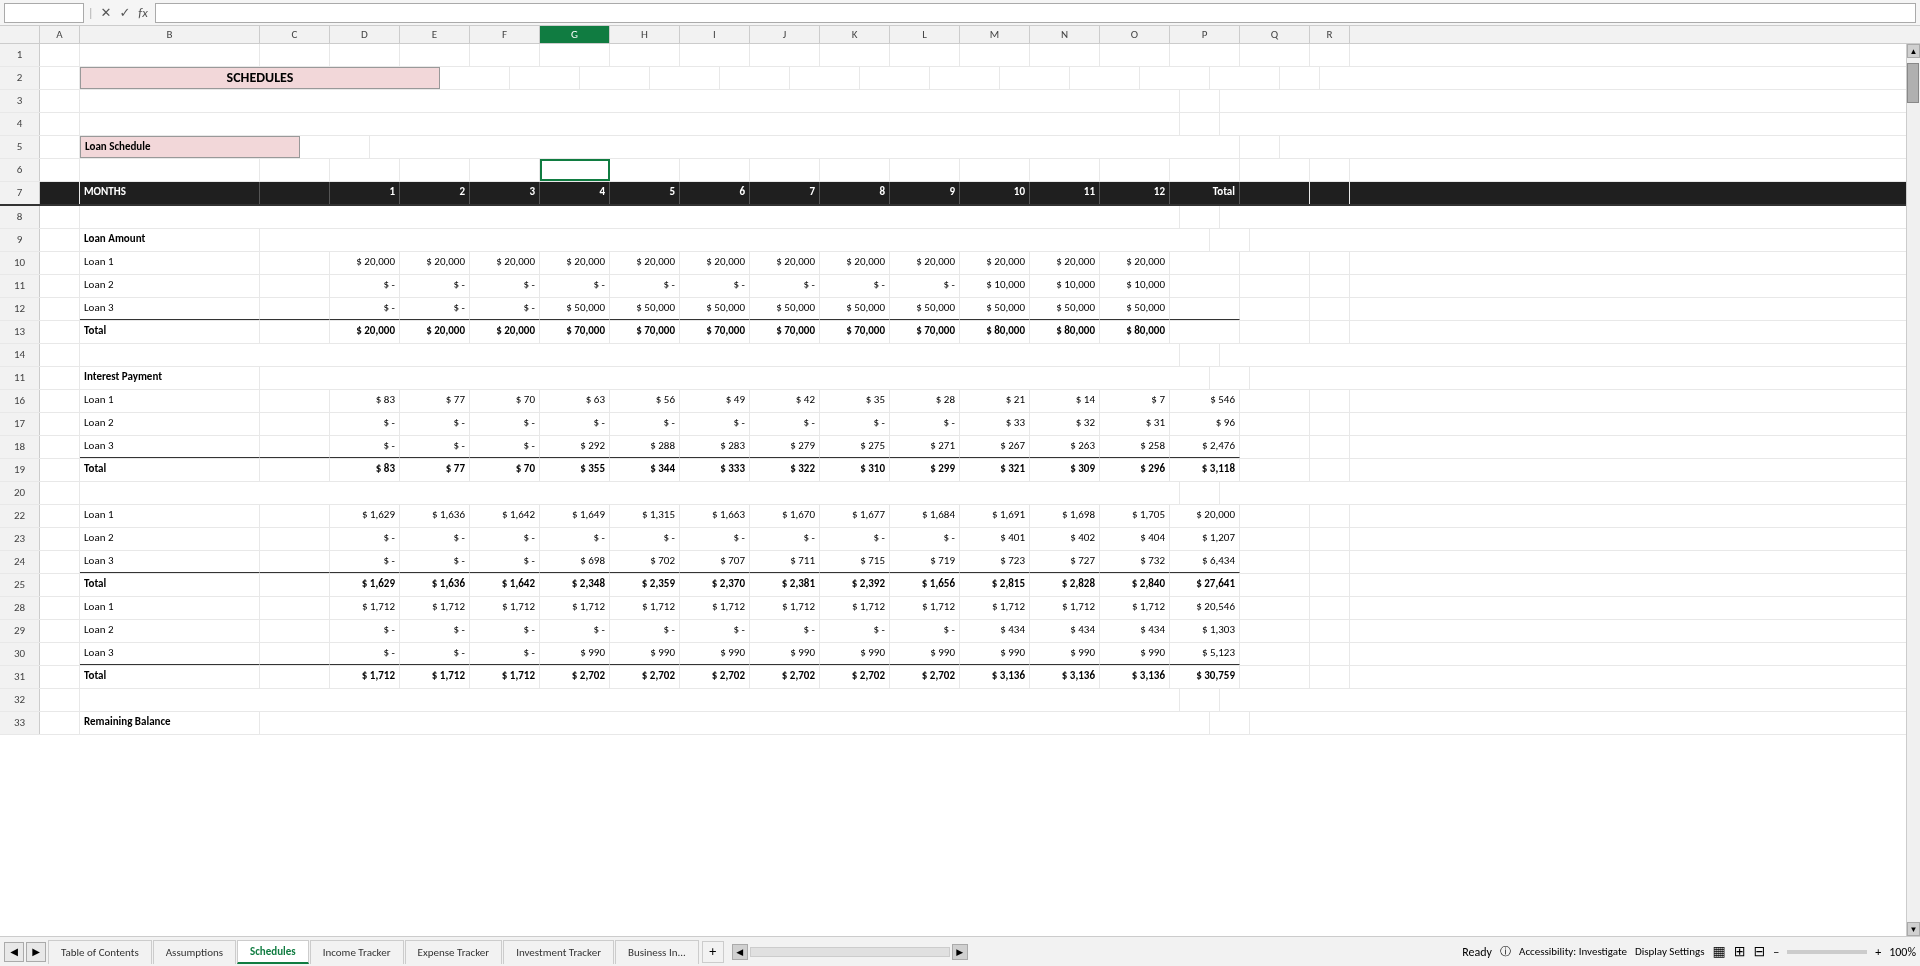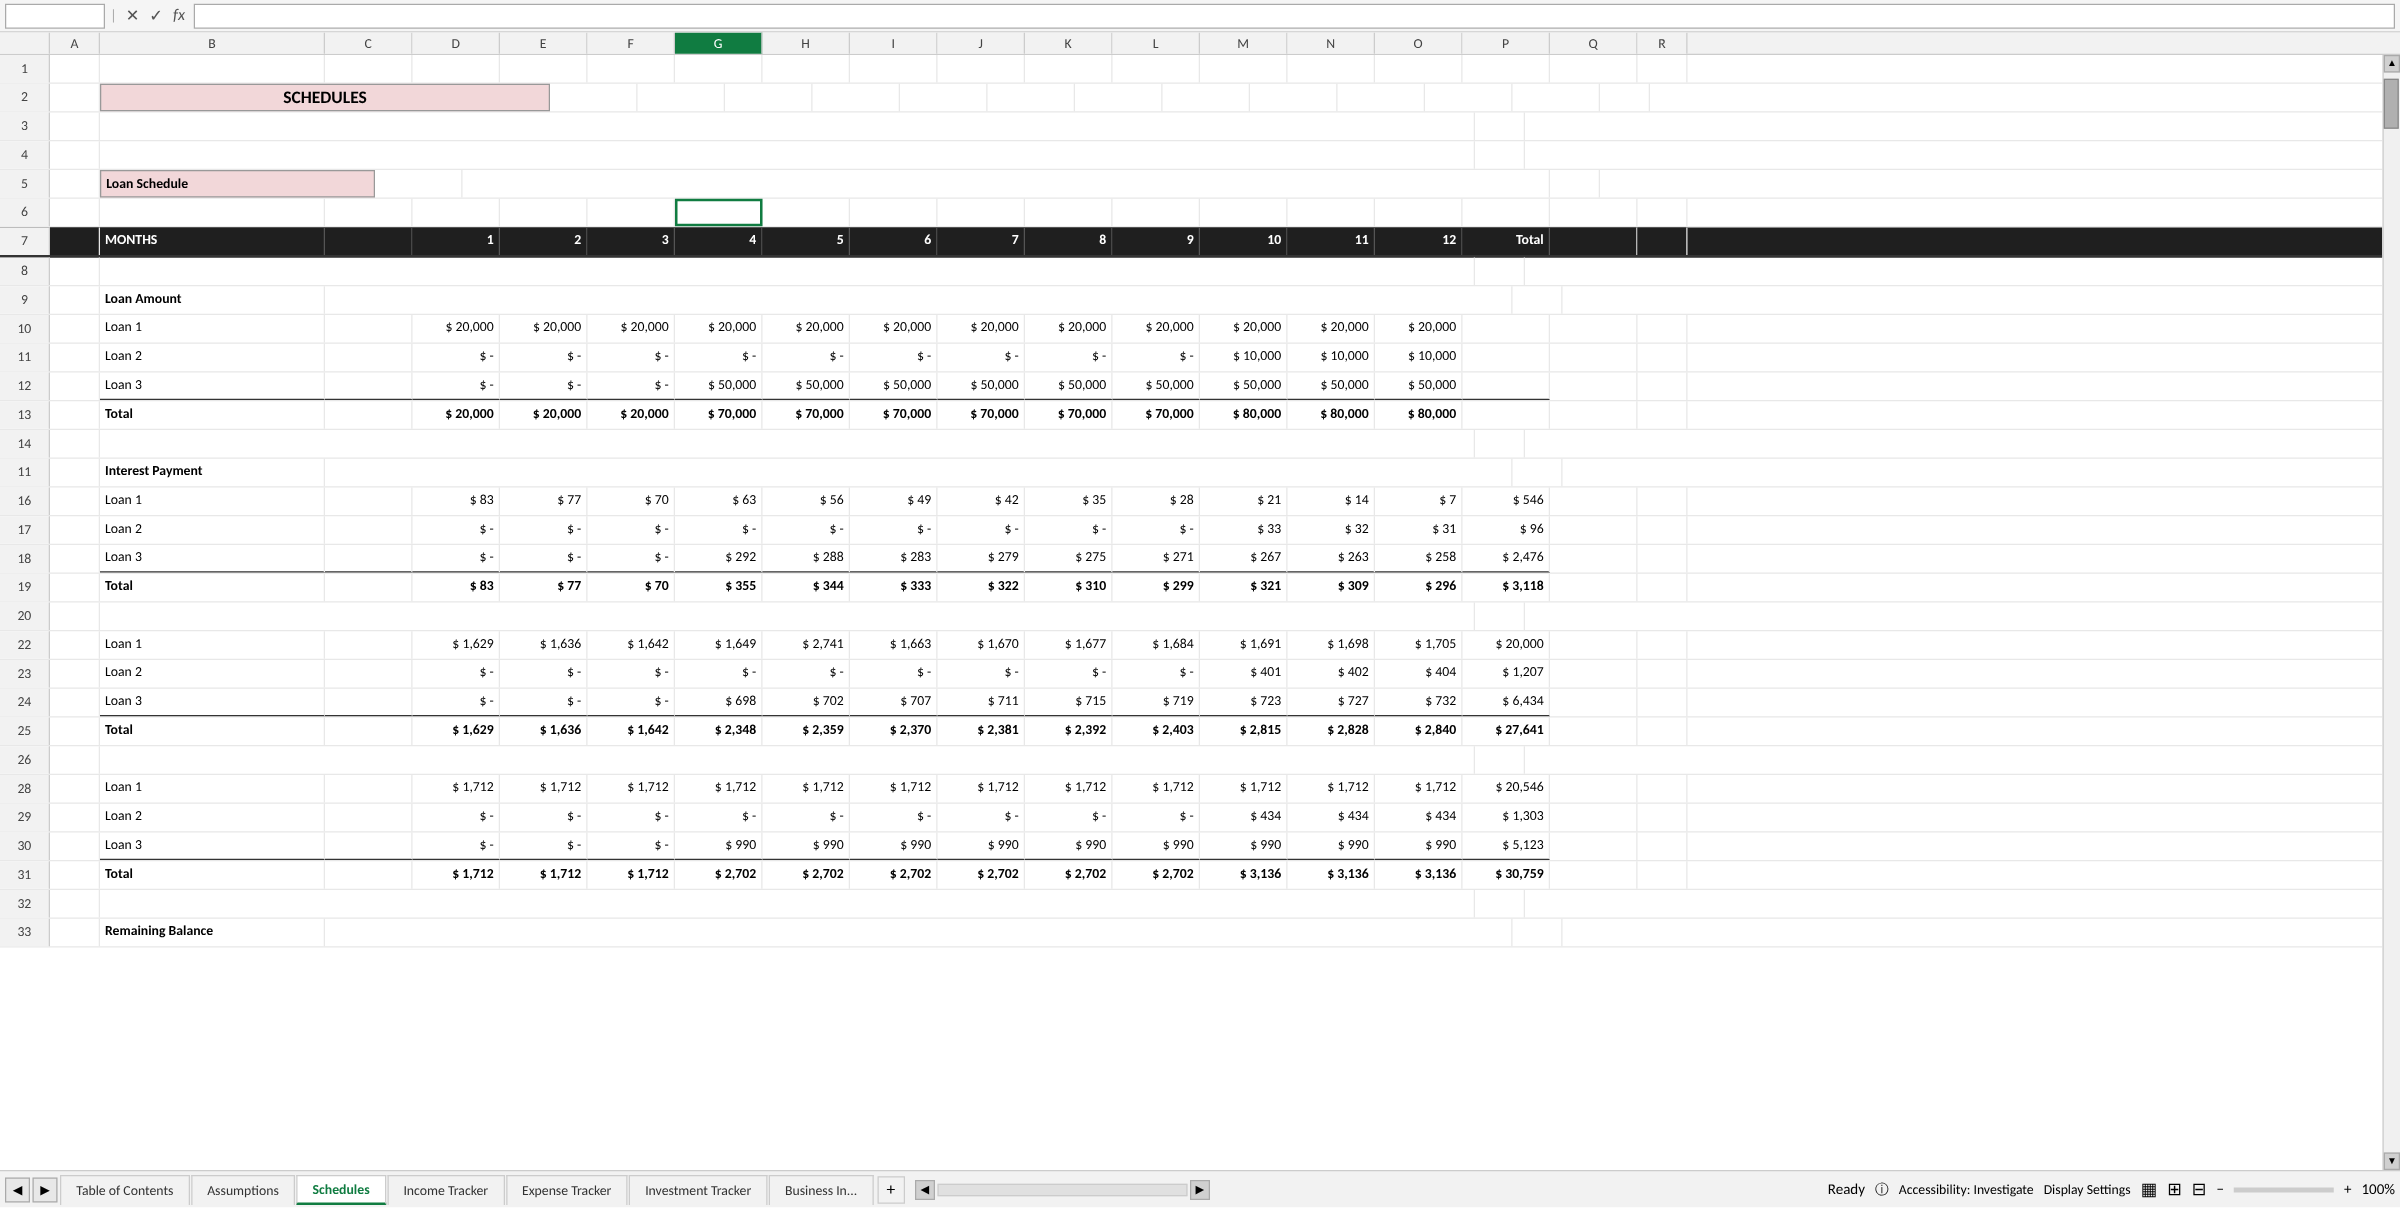--- a/index.html
+++ b/index.html
@@ -621,21 +621,21 @@
 
       <div class="grid-row">
         <div class="rn">22</div>
         <div class="cell col-A"></div>
         <div class="cell col-B">Loan 1</div>
         <div class="cell col-C"></div>
         <div class="cell col-D right">$ 1,629</div>
         <div class="cell col-E right">$ 1,636</div>
         <div class="cell col-F right">$ 1,642</div>
         <div class="cell col-G right">$ 1,649</div>
-        <div class="cell col-H right">$ 2,741</div>
+        <div class="cell col-H right">$ 1,315</div>
         <div class="cell col-I right">$ 1,663</div>
         <div class="cell col-J right">$ 1,670</div>
         <div class="cell col-K right">$ 1,677</div>
         <div class="cell col-L right">$ 1,684</div>
         <div class="cell col-M right">$ 1,691</div>
         <div class="cell col-N right">$ 1,698</div>
         <div class="cell col-O right">$ 1,705</div>
         <div class="cell col-P right">$ 20,000</div>
         <div class="cell col-Q"></div>
         <div class="cell col-R"></div>
@@ -691,35 +691,29 @@
         <div class="cell col-B bold">Total</div>
         <div class="cell col-C"></div>
         <div class="cell col-D right bold">$ 1,629</div>
         <div class="cell col-E right bold">$ 1,636</div>
         <div class="cell col-F right bold">$ 1,642</div>
         <div class="cell col-G right bold">$ 2,348</div>
         <div class="cell col-H right bold">$ 2,359</div>
         <div class="cell col-I right bold">$ 2,370</div>
         <div class="cell col-J right bold">$ 2,381</div>
         <div class="cell col-K right bold">$ 2,392</div>
-        <div class="cell col-L right bold">$ 2,403</div>
+        <div class="cell col-L right bold">$ 1,656</div>
         <div class="cell col-M right bold">$ 2,815</div>
         <div class="cell col-N right bold">$ 2,828</div>
         <div class="cell col-O right bold">$ 2,840</div>
         <div class="cell col-P right bold">$ 27,641</div>
         <div class="cell col-Q"></div>
         <div class="cell col-R"></div>
       </div>
 
-      <div class="grid-row">
-        <div class="rn">26</div>
-        <div class="cell col-A"></div>
-        <div class="cell" style="width:1100px;"></div>
-        <div class="cell col-R"></div>
-      </div>
 
 
       <div class="grid-row">
         <div class="rn">28</div>
         <div class="cell col-A"></div>
         <div class="cell col-B">Loan 1</div>
         <div class="cell col-C"></div>
         <div class="cell col-D right">$ 1,712</div>
         <div class="cell col-E right">$ 1,712</div>
         <div class="cell col-F right">$ 1,712</div>

